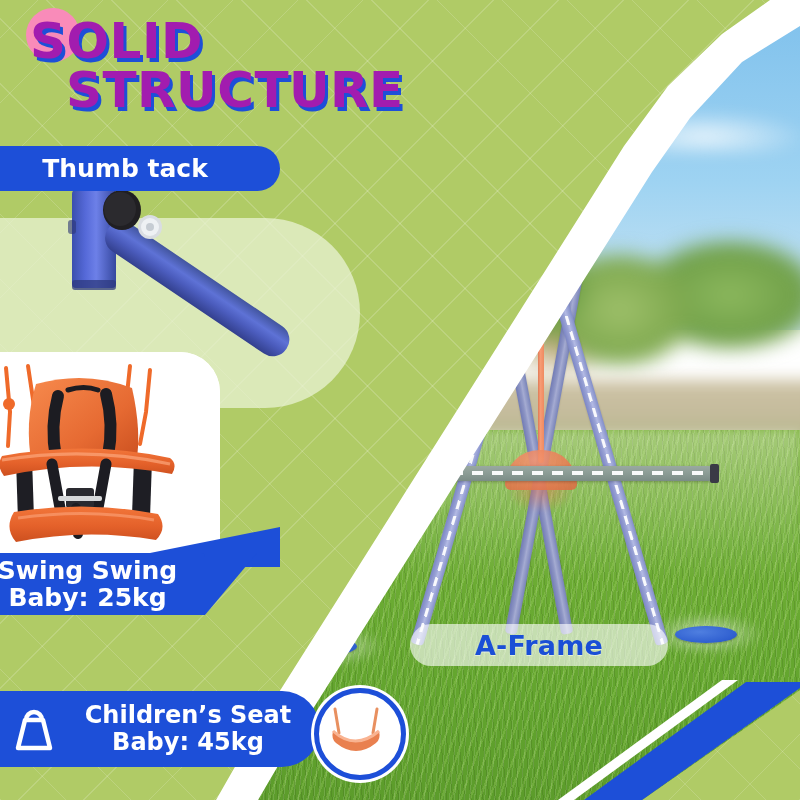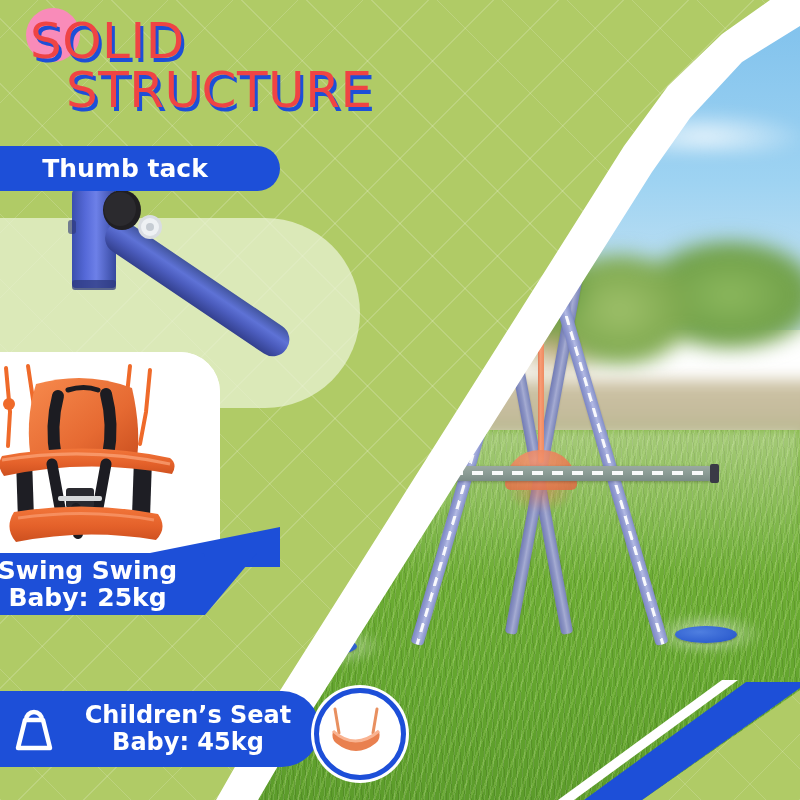--- a/index.html
+++ b/index.html
@@ -176,22 +176,22 @@
     border-radius:0 95px 95px 0;
   }
 
   
   .pinkdot{
     position:absolute;left:26px;top:8px;width:54px;height:54px;
     border-radius:50%;background:#f98bb9;
   }
   .title{
     position:absolute;left:30px;top:17px;width:740px;
-    font-size:50px;font-weight:normal;line-height:.98;
-    color:#ef4444;
+    font-size:50px;font-weight:bold;line-height:.98;
+    color:#a21caf;
     text-shadow:3px 4px 0 #1d4fd8;
     letter-spacing:.5px;
   }
   .title .l2{display:block;margin-left:36px;margin-top:0;}
 
   
   .banner{
     position:absolute;background:#1d4fd8;color:#fff;
     display:flex;align-items:center;justify-content:center;
     font-weight:bold;
@@ -294,20 +294,21 @@
     <div class="crossbar">
       <div class="dash"></div>
     </div>
     <div class="cb-cap" style="left:386px;"></div>
     <div class="cb-cap" style="left:710px;"></div>
 
     <div class="foot" style="left:295px;top:638px;"></div>
     <div class="foot" style="left:675px;top:626px;"></div>
   </div>
 
+  <div class="aframe-pill">A-Frame</div>
 
   <div class="greenpanel"></div>
   <div class="whitecut"></div>
   <div class="green-wedge-br"></div>
   <div class="blue-wedge-br"></div>
   <div class="white-wedge-br"></div>
 
   <div class="lightpanel"></div>
 
   <svg style="position:absolute;left:60px;top:190px;" width="300" height="230">

